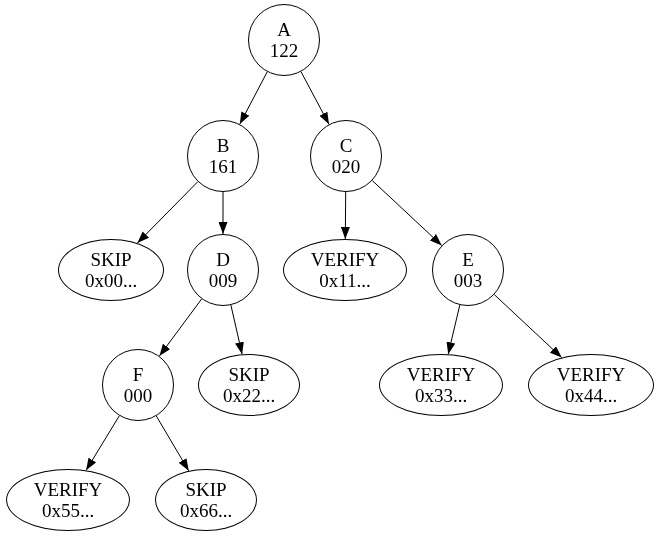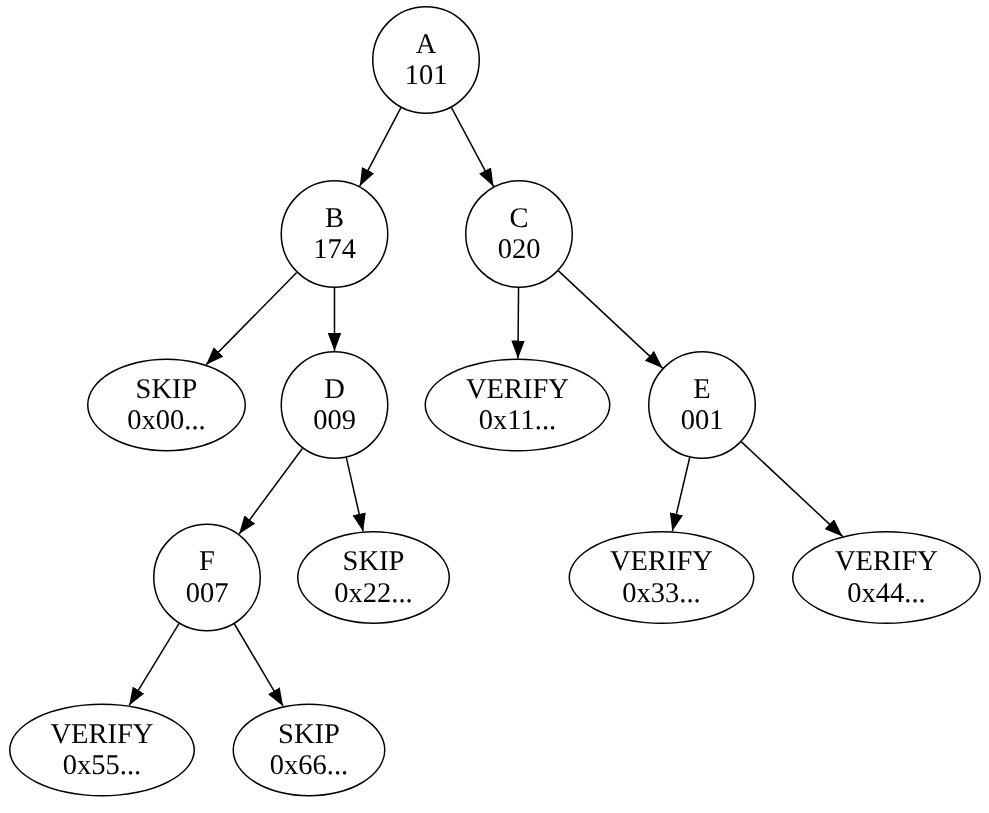--- a/index.html
+++ b/index.html
@@ -56,49 +56,49 @@
       <line x1="201.6" y1="299.0" x2="159.4" y2="356.0" stroke="#000000" stroke-width="1" marker-end="url(#arrowhead)"></line>
       <line x1="230.9" y1="305.1" x2="242.1" y2="354.3" stroke="#000000" stroke-width="1" marker-end="url(#arrowhead)"></line>
       <line x1="459.8" y1="305.0" x2="448.2" y2="354.2" stroke="#000000" stroke-width="1" marker-end="url(#arrowhead)"></line>
       <line x1="494.3" y1="294.6" x2="561.7" y2="357.6" stroke="#000000" stroke-width="1" marker-end="url(#arrowhead)"></line>
       <line x1="119.3" y1="415.8" x2="86.1" y2="470.3" stroke="#000000" stroke-width="1" marker-end="url(#arrowhead)"></line>
       <line x1="156.3" y1="416.0" x2="188.7" y2="470.8" stroke="#000000" stroke-width="1" marker-end="url(#arrowhead)"></line>
     </svg>
   <div class="node-layer">
       <div class="node circle" style="left: 248px; top: 4px; width: 72px; height: 72px; border-color: rgb(0, 0, 0); background: rgb(255, 255, 255); color: rgb(0, 0, 0);">
         <span class="lbl">A</span>
-        <span class="lbl">101</span>
+        <span class="lbl">122</span>
       </div>
       <div class="node circle" style="left: 187px; top: 120px; width: 72px; height: 72px; border-color: rgb(0, 0, 0); background: rgb(255, 255, 255); color: rgb(0, 0, 0);">
         <span class="lbl">B</span>
-        <span class="lbl">174</span>
+        <span class="lbl">161</span>
       </div>
       <div class="node circle" style="left: 310px; top: 120px; width: 72px; height: 72px; border-color: rgb(0, 0, 0); background: rgb(255, 255, 255); color: rgb(0, 0, 0);">
         <span class="lbl">C</span>
         <span class="lbl">020</span>
       </div>
       <div class="node ellipse" style="left: 58px; top: 239px; width: 106px; height: 62px; border-color: rgb(0, 0, 0); background: rgb(255, 255, 255); color: rgb(0, 0, 0);">
         <span class="lbl">SKIP</span>
         <span class="lbl">0x00...</span>
       </div>
       <div class="node circle" style="left: 187px; top: 234px; width: 72px; height: 72px; border-color: rgb(0, 0, 0); background: rgb(255, 255, 255); color: rgb(0, 0, 0);">
         <span class="lbl">D</span>
         <span class="lbl">009</span>
       </div>
       <div class="node ellipse" style="left: 283px; top: 239px; width: 124px; height: 62px; border-color: rgb(0, 0, 0); background: rgb(255, 255, 255); color: rgb(0, 0, 0);">
         <span class="lbl">VERIFY</span>
         <span class="lbl">0x11...</span>
       </div>
       <div class="node circle" style="left: 432px; top: 234px; width: 72px; height: 72px; border-color: rgb(0, 0, 0); background: rgb(255, 255, 255); color: rgb(0, 0, 0);">
         <span class="lbl">E</span>
-        <span class="lbl">001</span>
+        <span class="lbl">003</span>
       </div>
       <div class="node circle" style="left: 102px; top: 349px; width: 72px; height: 72px; border-color: rgb(0, 0, 0); background: rgb(255, 255, 255); color: rgb(0, 0, 0);">
         <span class="lbl">F</span>
-        <span class="lbl">007</span>
+        <span class="lbl">000</span>
       </div>
       <div class="node ellipse" style="left: 198px; top: 354px; width: 102px; height: 62px; border-color: rgb(0, 0, 0); background: rgb(255, 255, 255); color: rgb(0, 0, 0);">
         <span class="lbl">SKIP</span>
         <span class="lbl">0x22...</span>
       </div>
       <div class="node ellipse" style="left: 379px; top: 354px; width: 124px; height: 62px; border-color: rgb(0, 0, 0); background: rgb(255, 255, 255); color: rgb(0, 0, 0);">
         <span class="lbl">VERIFY</span>
         <span class="lbl">0x33...</span>
       </div>
       <div class="node ellipse" style="left: 528px; top: 354px; width: 126px; height: 62px; border-color: rgb(0, 0, 0); background: rgb(255, 255, 255); color: rgb(0, 0, 0);">

